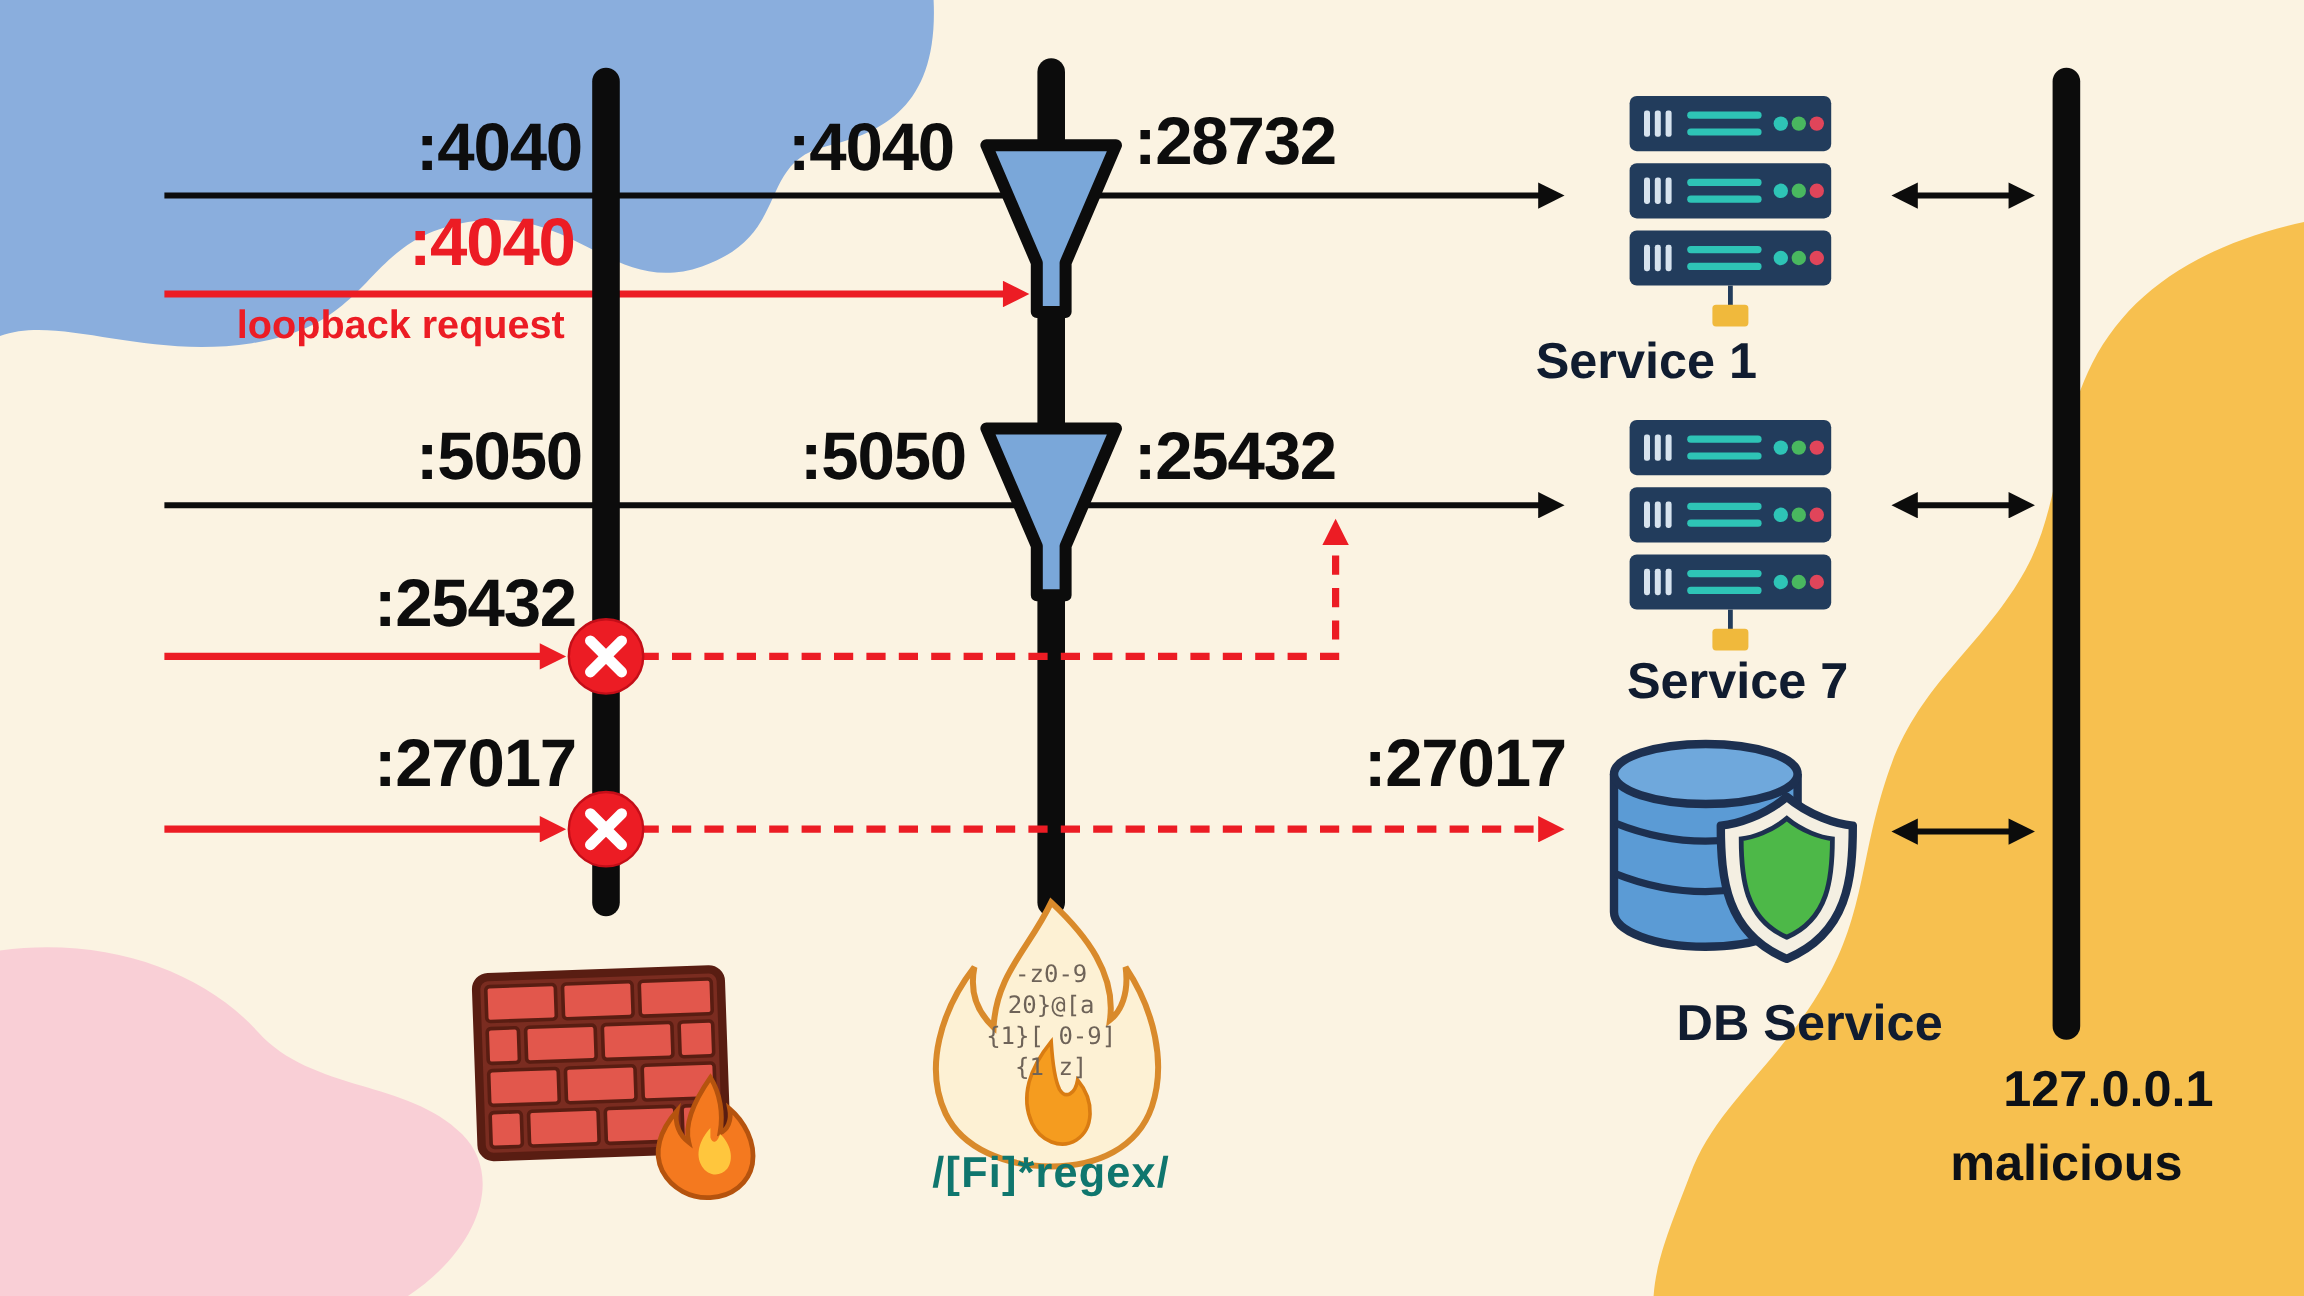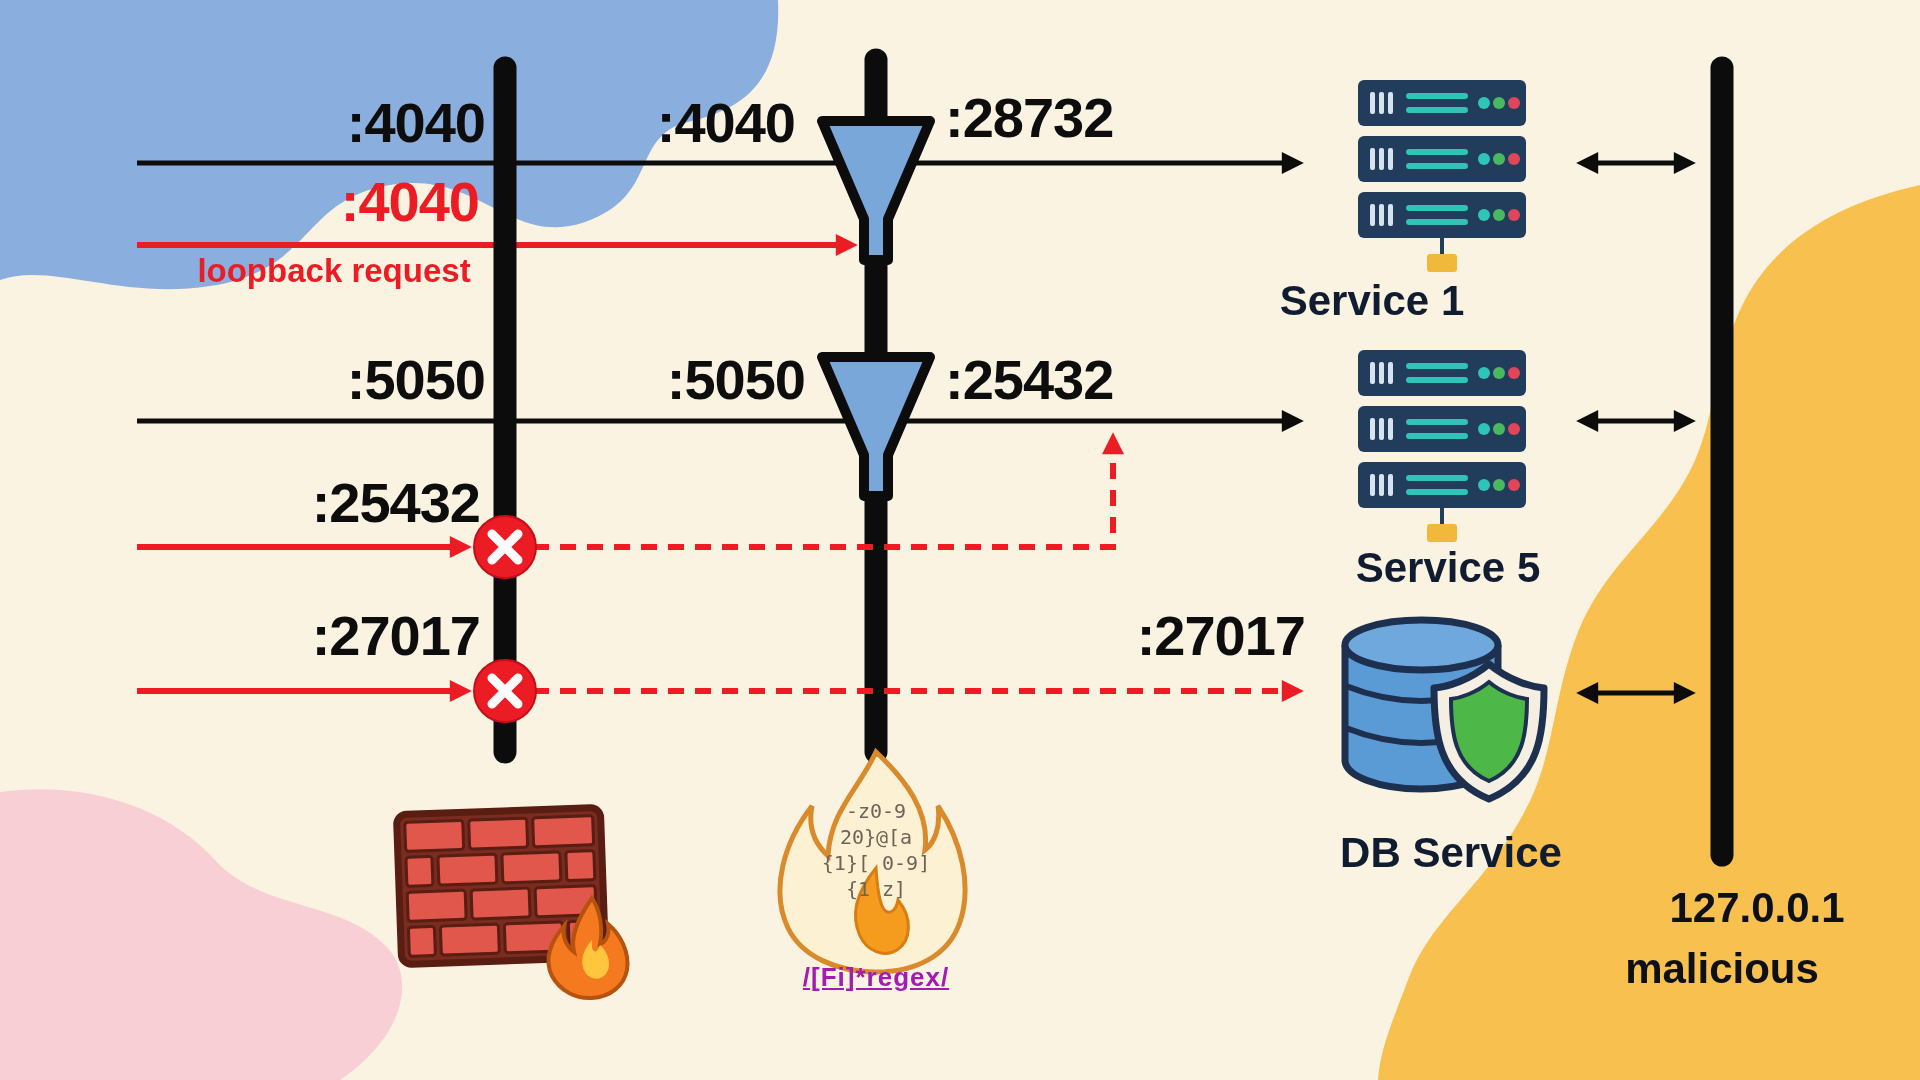--- a/index.html
+++ b/index.html
@@ -8,21 +8,21 @@
     font-family:"Liberation Sans",sans-serif;background:#fbf3e2;
   }
   .scene{position:absolute;left:0;top:0;}
   .lbl{position:absolute;font-weight:700;white-space:nowrap;transform:translateY(-50%);line-height:1;}
   .c{transform:translate(-50%,-50%);}
   .port{font-size:56px;color:#0d0d0d;letter-spacing:-1px;}
   .port.red{color:#ec1c24;}
   .small-red{font-size:33px;color:#ec1c24;}
   .node{font-size:42px;color:#101c30;}
   .loop{font-size:42px;color:#0d1117;}
-  .regex{font-size:26px;color:#a21caf;font-weight:800;letter-spacing:1px;text-decoration:underline;}
+  .regex{font-size:36px;color:#0f766e;font-weight:800;letter-spacing:1px;}
   .ft{font-family:"DejaVu Sans Mono",monospace;font-size:20px;fill:#6e6358;text-anchor:middle;}
 </style>
 </head>
 <body>
 
 <div class="stage">
 
 <svg class="scene" width="1920" height="1080" viewBox="0 0 1920 1080">
   <defs>
     <marker id="ab" viewBox="0 0 10 10" refX="1" refY="5" markerWidth="28" markerHeight="22" orient="auto-start-reverse" markerUnits="userSpaceOnUse">
@@ -147,21 +147,21 @@
 <div class="lbl port" style="right:1435px;top:380px;">:5050</div>
 <div class="lbl port" style="right:1115px;top:380px;">:5050</div>
 <div class="lbl port" style="left:945px;top:380px;">:25432</div>
 
 <div class="lbl port" style="right:1440px;top:503px;">:25432</div>
 
 <div class="lbl port" style="right:1440px;top:636px;">:27017</div>
 <div class="lbl port" style="right:615px;top:636px;">:27017</div>
 
 <div class="lbl node c" style="left:1372px;top:301px;">Service 1</div>
-<div class="lbl node c" style="left:1448px;top:568px;">Service 5</div>
-<div class="lbl node c" style="left:1451px;top:853px;">DB Service</div>
+<div class="lbl node c" style="left:1448px;top:568px;">Service 7</div>
+<div class="lbl node c" style="left:1508px;top:853px;">DB Service</div>
 
 <div class="lbl loop c" style="left:1722px;top:908px;margin-left:35px;">127.0.0.1</div>
 <div class="lbl loop c" style="left:1722px;top:969px;">malicious</div>
 
 <div class="lbl regex c" style="left:876px;top:977px;">/[Fi]*regex/</div>
 
 </div>
 
 </body></html>

